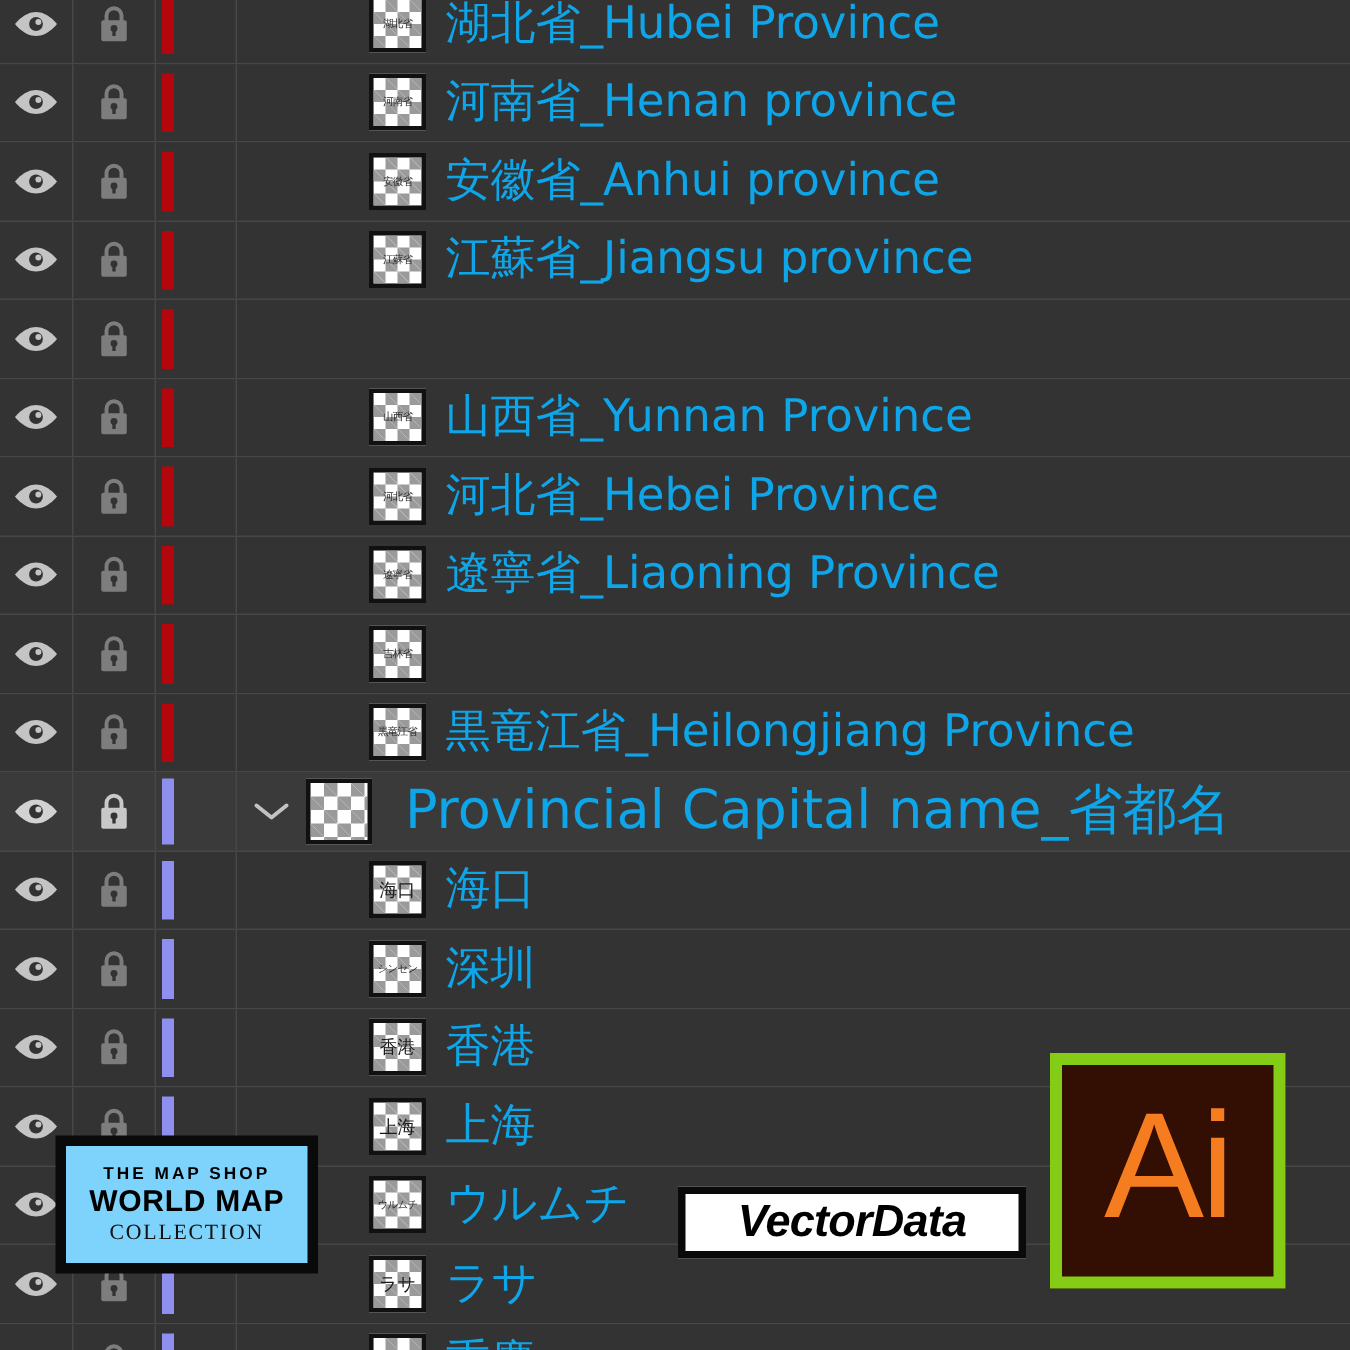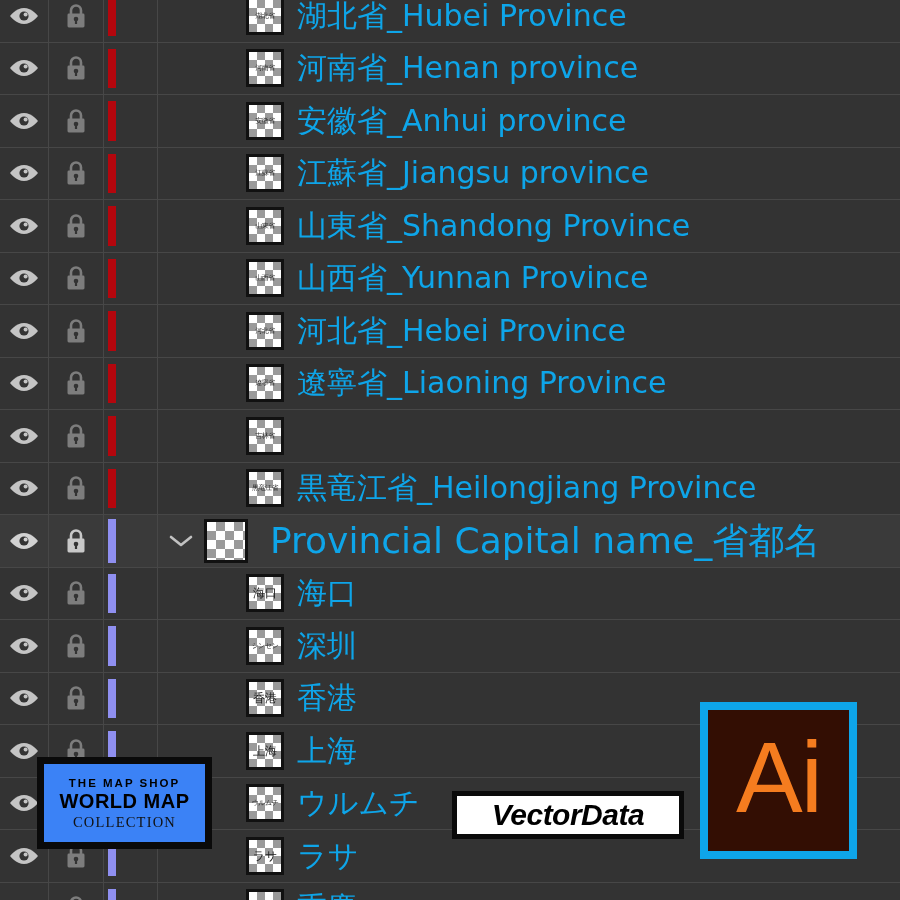--- a/index.html
+++ b/index.html
@@ -168,21 +168,21 @@
     width: 175px;
     height: 92px;
     background: #0a0a0a;
     padding: 7px;
     box-sizing: border-box;
     z-index: 30;
   }
   .wm-mapshop-inner {
     width: 100%;
     height: 100%;
-    background: #3b82f6;
+    background: #7dd3fc;
     display: flex;
     flex-direction: column;
     align-items: center;
     justify-content: center;
     box-sizing: border-box;
   }
   .wm-l1 {
     font-family: "Liberation Sans", sans-serif;
     font-size: 11.5px;
     font-weight: bold;
@@ -230,21 +230,21 @@
     color: #000;
   }
 
   .ai-logo {
     position: absolute;
     left: 700px;
     top: 702px;
     width: 157px;
     height: 157px;
     background: #330E03;
-    border: 8px solid #0ea5e9;
+    border: 8px solid #84cc16;
     box-sizing: border-box;
     z-index: 30;
     display: flex;
     align-items: center;
     justify-content: center;
   }
   .ai-logo span {
     font-family: "Liberation Sans", sans-serif;
     font-size: 100px;
     line-height: 100px;
@@ -381,27 +381,20 @@
           <svg class="lock-ico" width="22" height="26" viewBox="0 0 22 26">
             <path d="M6 11 V7.5 A5 5 0 0 1 16 7.5 V11" fill="none" stroke="#7d7d7d" stroke-width="2.6"></path>
             <rect x="2.5" y="10.5" width="17" height="14" rx="1.4" fill="#7d7d7d"></rect>
             <circle cx="11" cy="16" r="2.3" fill="#333333"></circle>
             <rect x="9.9" y="16" width="2.2" height="5" fill="#333333"></rect>
           </svg>
         </div>
         <div class="cell-strip">
           <div class="strip" style="background: rgb(180, 6, 13);"></div>
         </div>
-        <div class="cell-content">
-          <div class="indent"></div>
-          <div class="thumb small">
-            <div class="thumb-text tiny">山東省</div>
-          </div>
-          <div class="label">山東省_Shandong Province</div>
-        </div>
       </div>
       <div class="row">
         <div class="cell-eye">
           <svg class="eye-ico" width="30" height="18" viewBox="0 0 30 18">
             <path d="M15 1 C23 1 29 9 29 9 C29 9 23 17 15 17 C7 17 1 9 1 9 C1 9 7 1 15 1 Z" fill="#c4c4c4"></path>
             <circle cx="15" cy="9" r="4.6" fill="#333333"></circle>
             <circle cx="16.6" cy="7.6" r="2.0" fill="#c4c4c4"></circle>
           </svg>
         </div>
         <div class="cell-lock">

